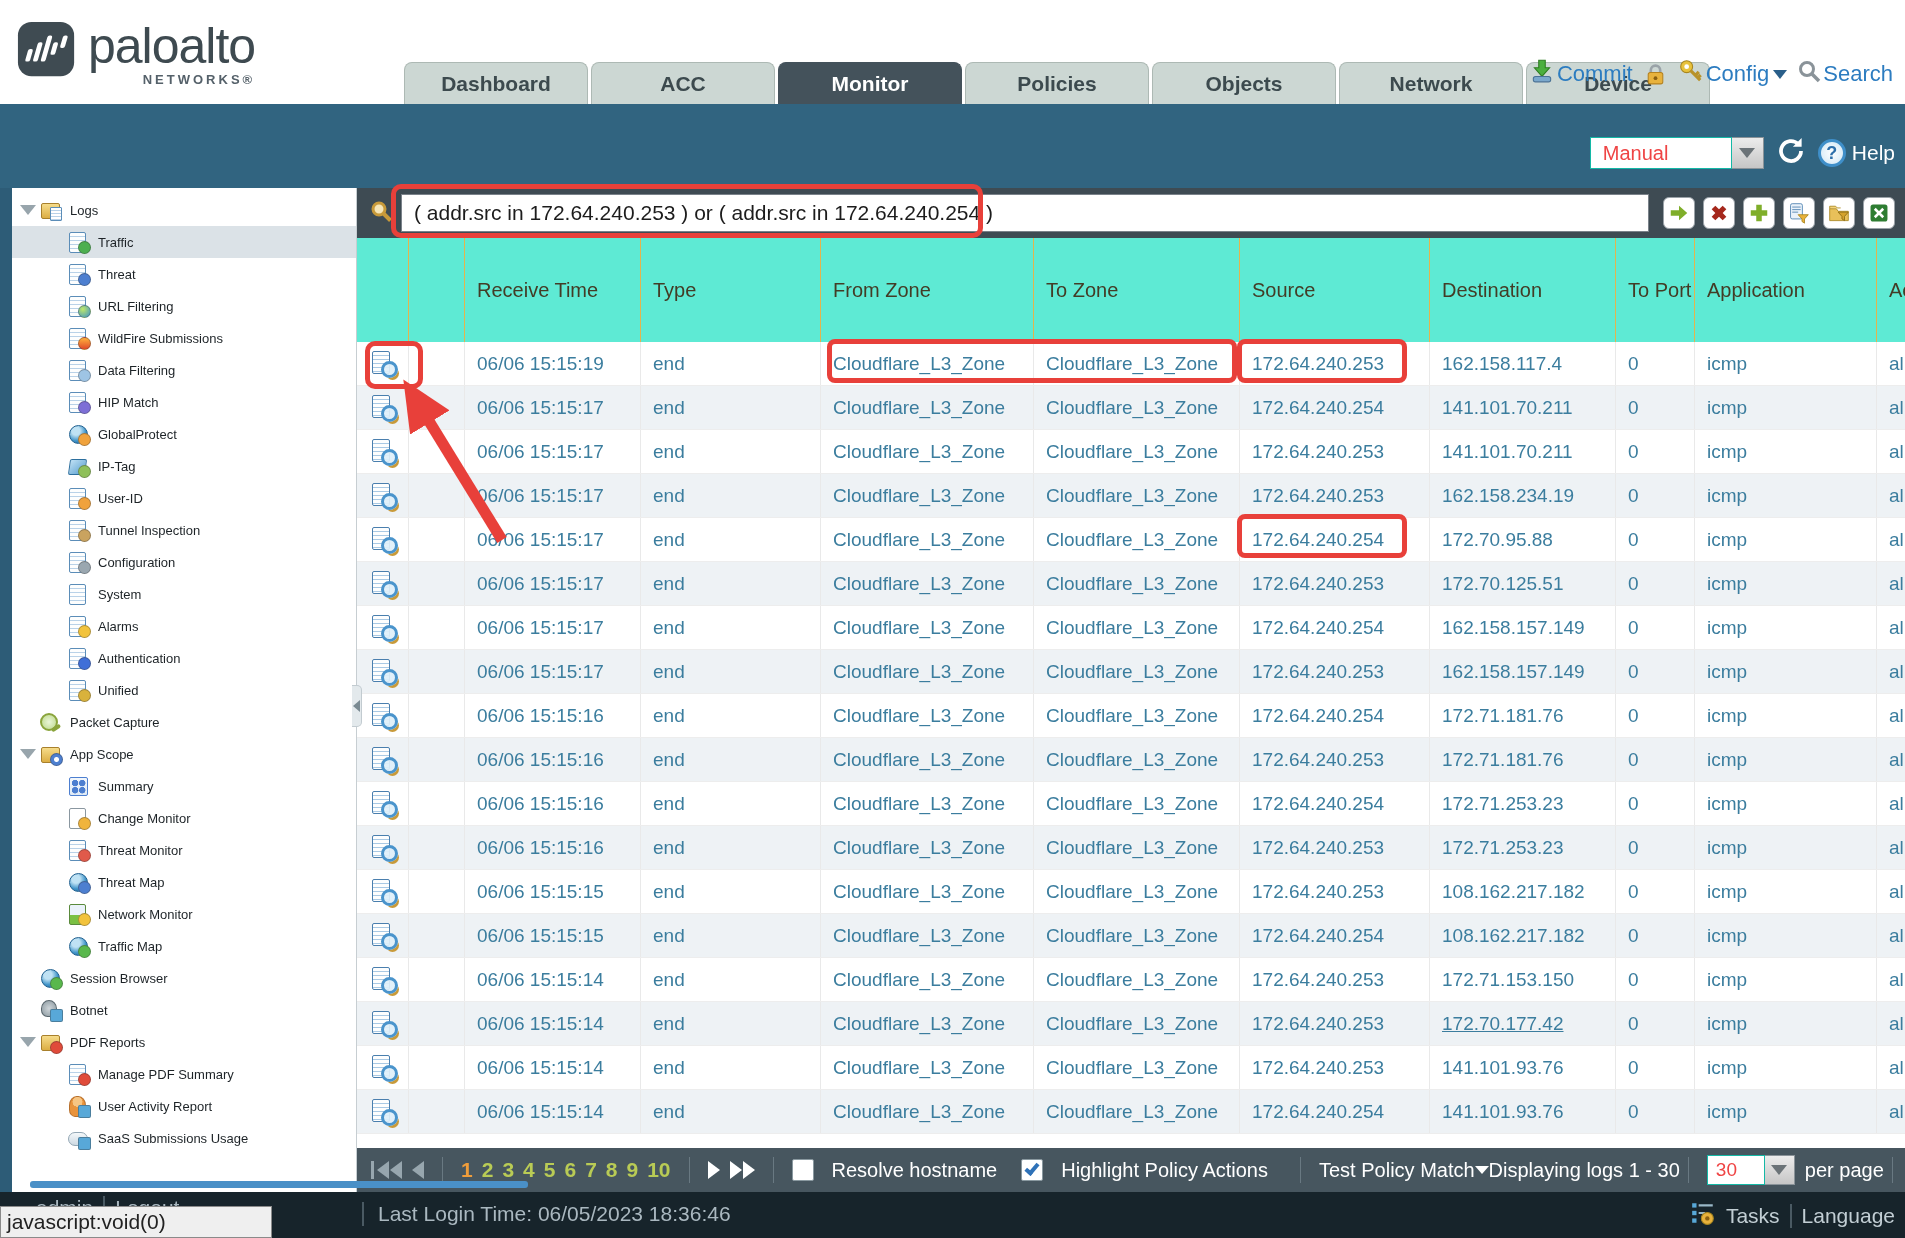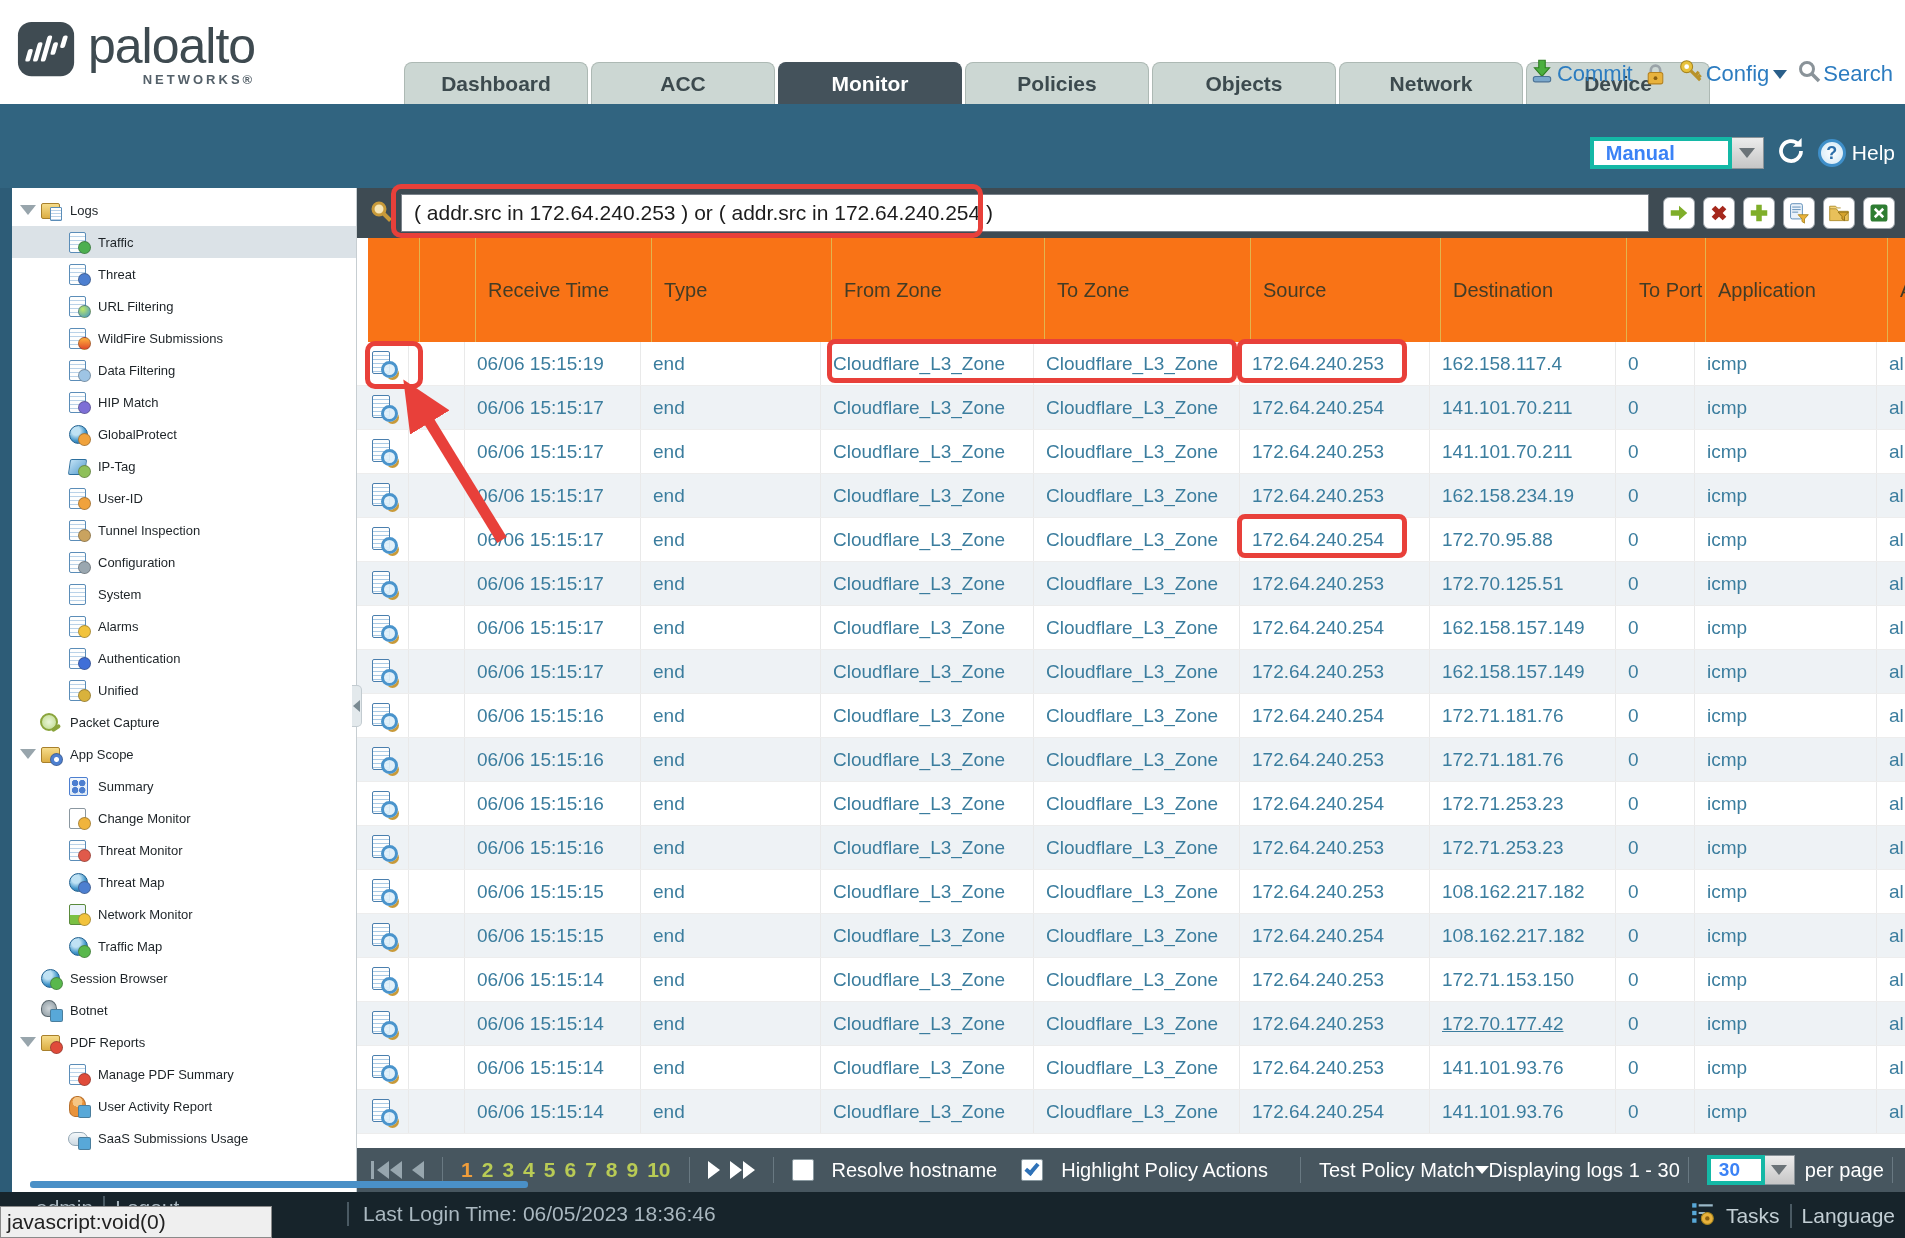--- a/index.html
+++ b/index.html
@@ -22,22 +22,22 @@
 
   .utilities { position:absolute; right:12px; top:58px; display:flex; align-items:center; gap:10px;
                font-size:22px; color:#2c7cc0; }
   .util-item { display:flex; align-items:center; gap:2px; cursor:pointer; }
   .tri-down-sm { width:0; height:0; border-left:7px solid transparent; border-right:7px solid transparent; border-top:9px solid #2a5f8a; margin-left:2px; }
 
   
   .teal-band { position:absolute; left:0; top:104px; width:1905px; height:84px; background:#316480; }
   .band-right { position:absolute; right:10px; top:32px; display:flex; align-items:center; gap:12px; }
   .select { display:flex; align-items:stretch; }
-  .select .sel-box { background:#fff; border:4px solid #14b8a6; height:32px; display:flex; align-items:center;
-                     padding:0 12px; font-size:20px; color:#3b82f6;font-weight:bold; }
+  .select .sel-box { background:#fff; border:1px solid #14b8a6; height:32px; display:flex; align-items:center;
+                     padding:0 12px; font-size:20px; color:#ef4444; }
   .select .sel-btn { width:32px; height:32px; background:linear-gradient(#ececec,#c6c6c6); border:1px solid #8a9399; border-left:none;
                      display:flex; align-items:center; justify-content:center; cursor:pointer; }
   .tri-down { width:0; height:0; border-left:8px solid transparent; border-right:8px solid transparent; border-top:10px solid #6b7378; }
   .help-wrap { display:flex; align-items:center; gap:6px; color:#fff; font-size:21px; }
   .help-circle { width:28px; height:28px; border-radius:50%; background:radial-gradient(#ffffff,#cfe6f5); border:3px solid #3f8fc9;
                  color:#2d6faa; font-weight:bold; font-size:18px; display:flex; align-items:center; justify-content:center; }
 
   
   .left-strip { position:absolute; left:0; top:188px; width:12px; height:1004px; background:#2d5c77; }
   .sidebar { position:absolute; left:12px; top:188px; width:345px; height:1004px; background:#fff; border-right:1px solid #c7ced2; overflow:hidden; }
@@ -118,21 +118,21 @@
 
   .filter-bar { position:absolute; left:0; top:0; width:1548px; height:50px; background:#3e4b53; display:flex; align-items:center; }
   .filter-mag { margin-left:12px; flex:none; }
   .filter-input { margin-left:8px; width:1248px; height:38px; border:1px solid #7a828a; background:#fff; font-family:"Liberation Sans",sans-serif;
                   font-size:21px; color:#1c1c1c; padding:0 12px; }
   .filter-actions { display:flex; align-items:center; gap:8px; margin-left:14px; }
   .fbtn { width:32px; height:32px; background:#fff; border:1px solid #9aa2a8; border-radius:6px; display:flex; align-items:center; justify-content:center; cursor:pointer; }
   .fbtn svg { width:22px; height:22px; }
 
   .log-table { position:absolute; left:0; top:50px; width:1548px; }
-  .thead { display:flex; height:104px; background:#f97316;margin-left:11px; }
+  .thead { display:flex; height:104px; background:#5eead4; }
   .th { display:flex; align-items:center; padding-left:12px; font-size:20px; color:#433c26; border-right:1px solid #e2b44e; flex:none; cursor:pointer; overflow:hidden; white-space:nowrap; }
   .tbody .tr { display:flex; height:44px; border-bottom:1px solid #ededed; background:#fff; }
   .tbody .tr.alt { background:#eef2f5; }
   .td { display:flex; align-items:center; padding-left:12px; font-size:19px; color:#3b7d9e; border-right:1px solid #e9e9e9; flex:none; overflow:hidden; white-space:nowrap; }
   .td.icon-cell { justify-content:center; padding-left:0; }
   .cell-link { text-decoration:underline; }
 
   .log-detail { position:relative; width:24px; height:26px; display:inline-block; cursor:pointer; }
   .log-detail::before { content:""; position:absolute; left:1px; top:0; width:16px; height:21px; border:1px solid #4a7fae; border-radius:2px;
                         background:repeating-linear-gradient(#fdfefe 0 3px,#a9c9e4 3px 4px); }
@@ -159,21 +159,21 @@
   .pg-right { margin-left:auto; display:flex; align-items:center; padding-right:10px; }
   .pg-right .txt { white-space:nowrap; }
   .mini-select { display:flex; margin:0 10px; }
   .mini-select .sel-box { height:30px; font-size:19px; padding:0 8px; }
   .mini-select .sel-btn { width:30px; height:30px; }
 
   
   .statusbar { position:absolute; left:0; top:1192px; width:1905px; height:46px; background:#17242b; color:#aab8c0; font-size:21px; }
   .sb-left { position:absolute; left:36px; top:4px; display:flex; align-items:center; gap:10px; }
   .sb-sep { width:2px; height:24px; background:#4a5a63; }
-  .sb-login { position:absolute; left:303px; top:10px; display:flex; align-items:center; gap:14px; color:#aab8c0;padding-left:44px; }
+  .sb-login { position:absolute; left:318px; top:10px; display:flex; align-items:center; gap:14px; color:#aab8c0;padding-left:44px; }
   .tooltip-box { position:absolute; left:0; top:14px; width:272px; height:32px; background:#efefef; border:1px solid #8a8a8a;
                  color:#222; font-size:21px; display:flex; align-items:center; padding-left:6px; z-index:3; }
   .sb-right { position:absolute; right:10px; top:8px; display:flex; align-items:center; gap:10px; color:#c2ced4; }
 
   
   .ann { position:absolute; border:5px solid #e8403a; border-radius:10px; z-index:50; pointer-events:none; }
   .ann-arrow { position:absolute; z-index:50; pointer-events:none; }
 </style>
 </head>
 <body>

